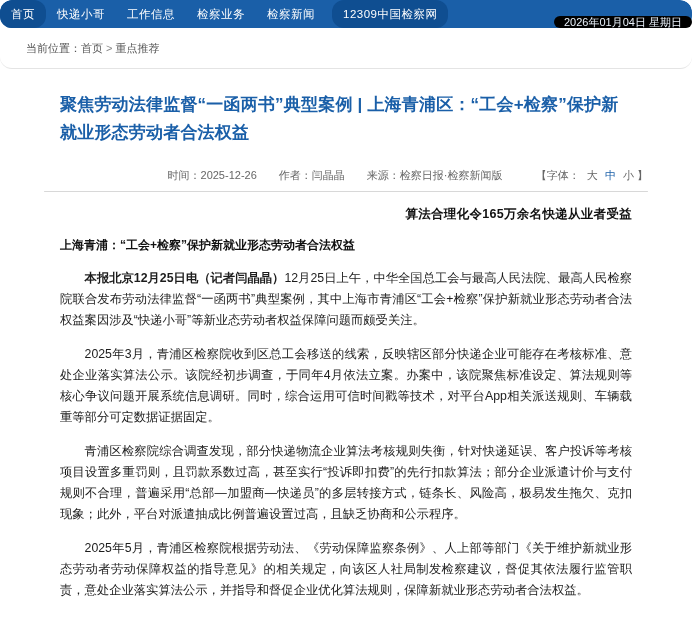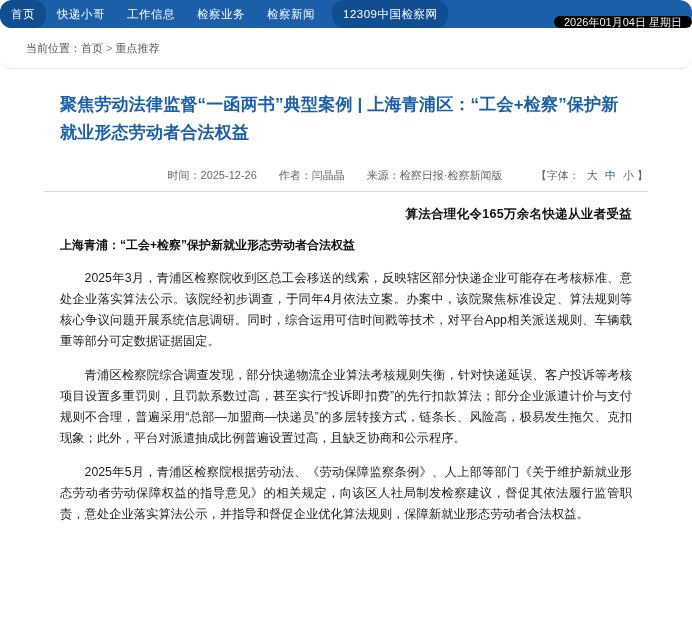--- a/index.html
+++ b/index.html
@@ -183,18 +183,19 @@
       <span>】</span>
     </span>
   </div>
 
   <div class="divider"></div>
 
   <div class="body-area">
     <div class="sub-head">算法合理化令165万余名快递从业者受益</div>
     <div class="sub-head2">上海青浦：“工会+检察”保护新就业形态劳动者合法权益</div>
 
+    <p class="para"><b>本报北京12月25日电（记者闫晶晶）</b><span>12月25日上午，中华全国总工会与最高人民法院、最高人民检察院联合发布劳动法律监督“一函两书”典型案例，其中上海市青浦区“工会+检察”保护新就业形态劳动者合法权益案因涉及“快递小哥”等新业态劳动者权益保障问题而颇受关注。</span></p>
     <p class="para">2025年3月，青浦区检察院收到区总工会移送的线索，反映辖区部分快递企业可能存在考核标准、意处企业落实算法公示。该院经初步调查，于同年4月依法立案。办案中，该院聚焦标准设定、算法规则等核心争议问题开展系统信息调研。同时，综合运用可信时间戳等技术，对平台App相关派送规则、车辆载重等部分可定数据证据固定。</p>
     <p class="para">青浦区检察院综合调查发现，部分快递物流企业算法考核规则失衡，针对快递延误、客户投诉等考核项目设置多重罚则，且罚款系数过高，甚至实行“投诉即扣费”的先行扣款算法；部分企业派遣计价与支付规则不合理，普遍采用“总部—加盟商—快递员”的多层转接方式，链条长、风险高，极易发生拖欠、克扣现象；此外，平台对派遣抽成比例普遍设置过高，且缺乏协商和公示程序。</p>
     <p class="para">2025年5月，青浦区检察院根据劳动法、《劳动保障监察条例》、人上部等部门《关于维护新就业形态劳动者劳动保障权益的指导意见》的相关规定，向该区人社局制发检察建议，督促其依法履行监管职责，意处企业落实算法公示，并指导和督促企业优化算法规则，保障新就业形态劳动者合法权益。</p>
 
   </div>
 </div>
 
 </body></html>

